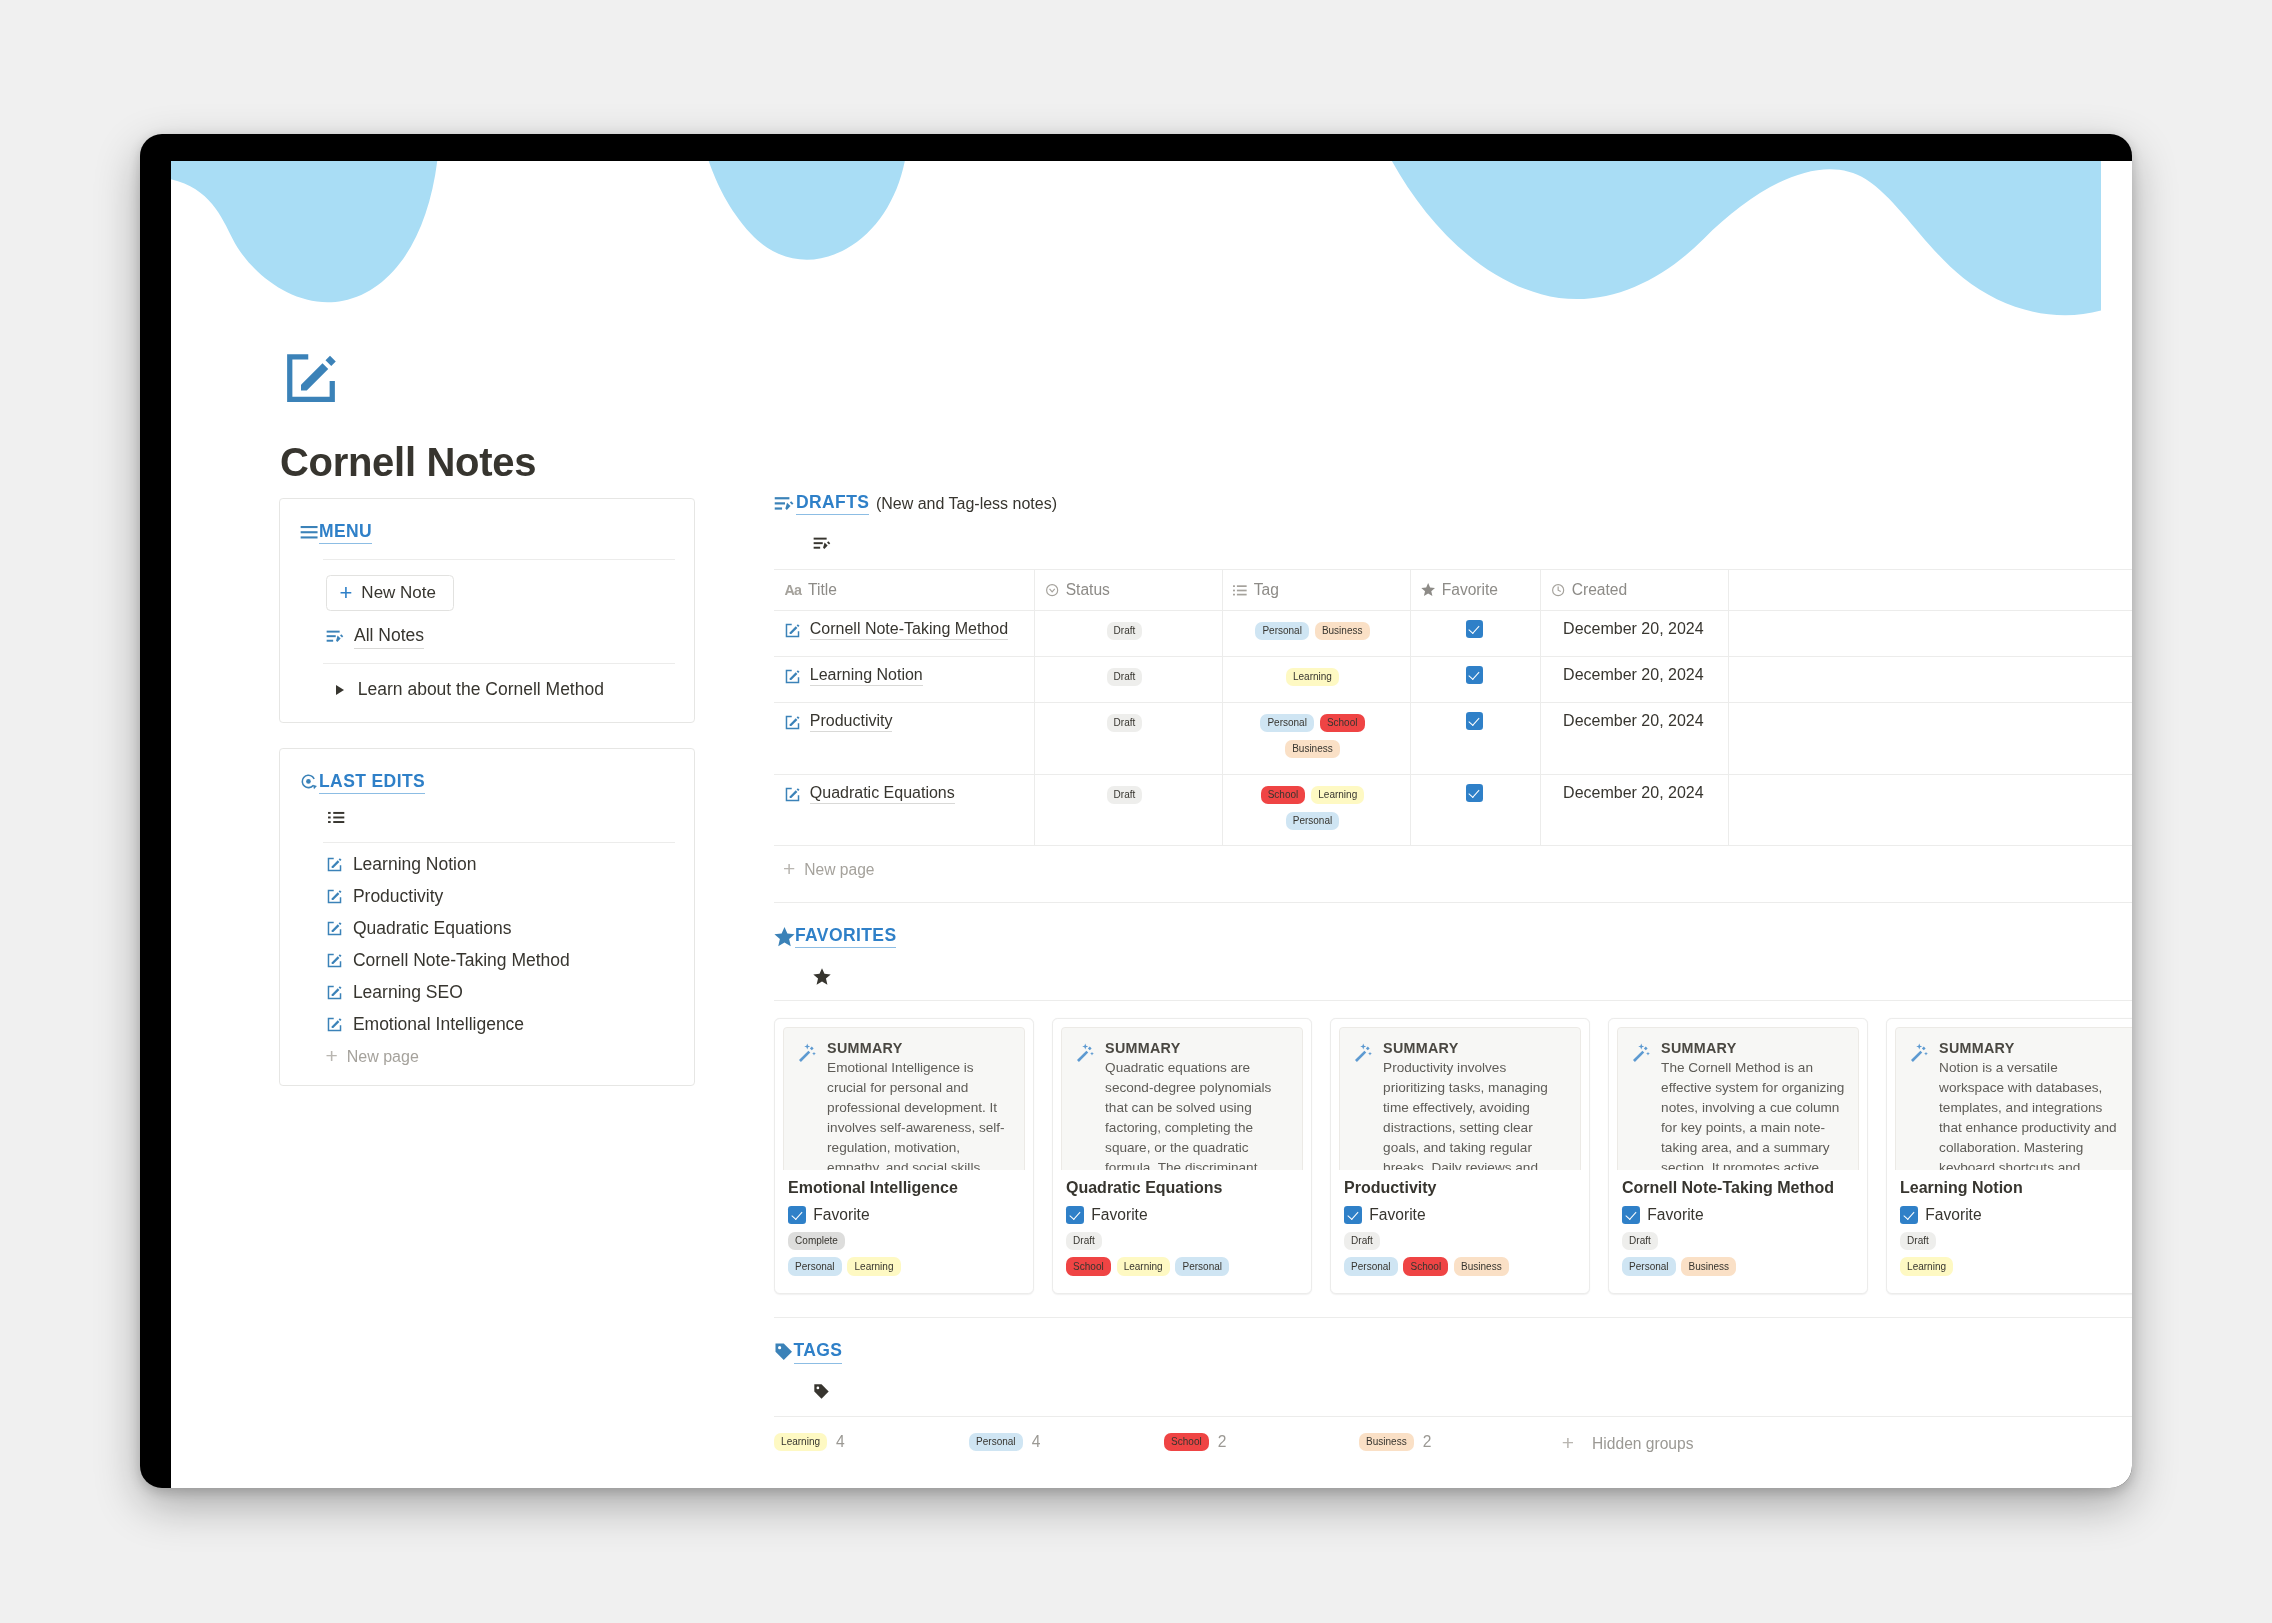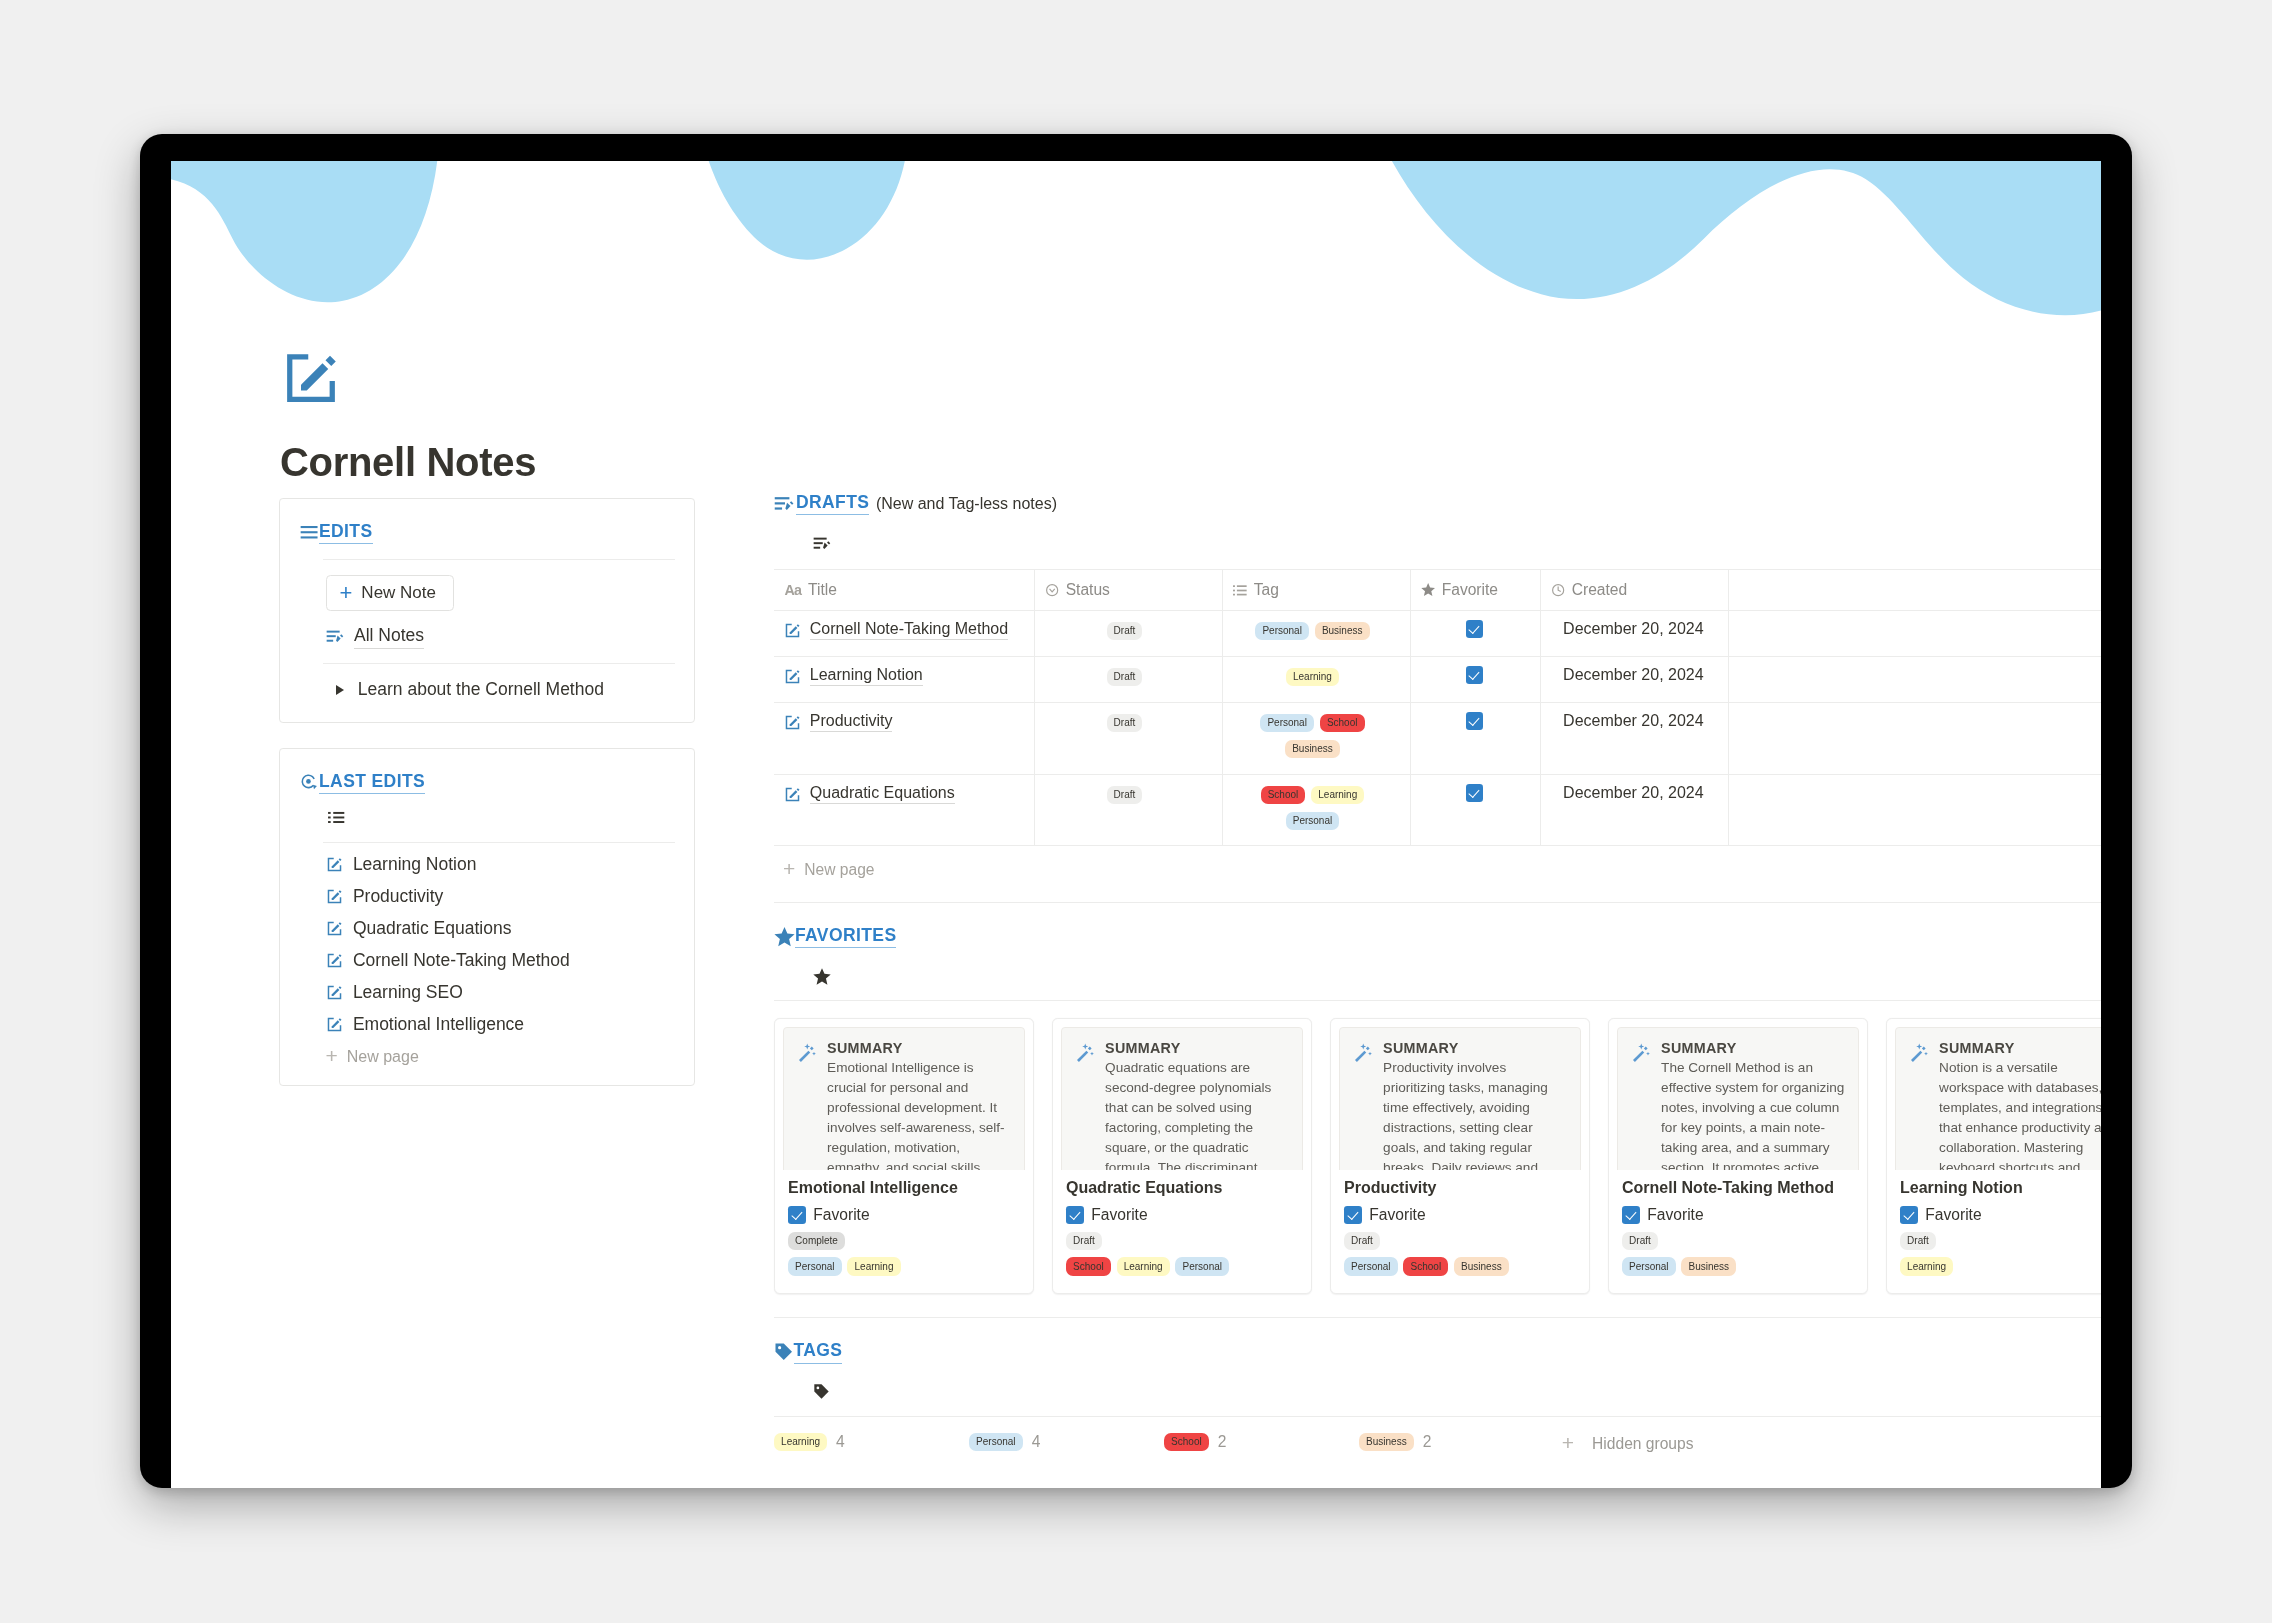--- a/index.html
+++ b/index.html
@@ -16,21 +16,21 @@
     left: 140px; top: 134px;
     width: 1992px; height: 1354px;
     background: #000;
     border-radius: 22px;
     box-shadow: 0 17px 45px rgba(0,0,0,0.30), 0 3.9px 11.7px rgba(0,0,0,0.16);
     overflow: hidden;
   }
   #screen {
     position: absolute;
     left: 31px; top: 27px;
-    width: 1930px; height: 1327px;
+    width: 2100px; height: 1327px;
     background: #ffffff;
     overflow: hidden;
   }
 
   
   #cover {
     position: absolute; left: 0; top: 0;
     width: 1930px; height: 169px;
     background: #ffffff;
     overflow: hidden;
@@ -246,21 +246,21 @@
 
         <div class="box">
           <div class="sec-head">
             <span class="icon">
               <svg width="19.5" height="17" viewBox="0 0 30 26">
                 <rect x="1" y="3" width="26" height="3.2" fill="#3b82b8"></rect>
                 <rect x="1" y="11" width="26" height="3.2" fill="#3b82b8"></rect>
                 <rect x="1" y="19" width="26" height="3.2" fill="#3b82b8"></rect>
               </svg>
             </span>
-            <span class="sec-title">EDITS</span>
+            <span class="sec-title">MENU</span>
           </div>
           <div class="divider"></div>
 
           <div class="new-note-btn">
             <span class="plus-blue">+</span>
             <span>New Note</span>
           </div>
 
           <div class="menu-row">
             <span class="icon">

